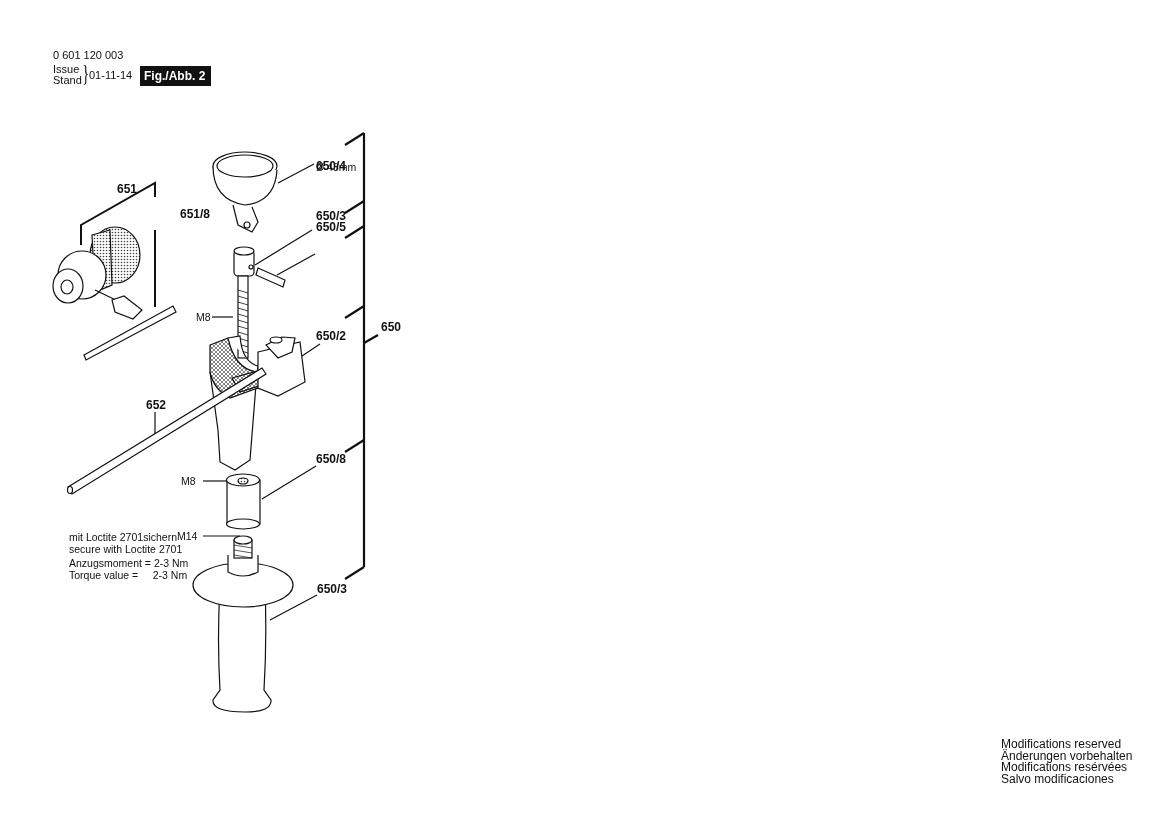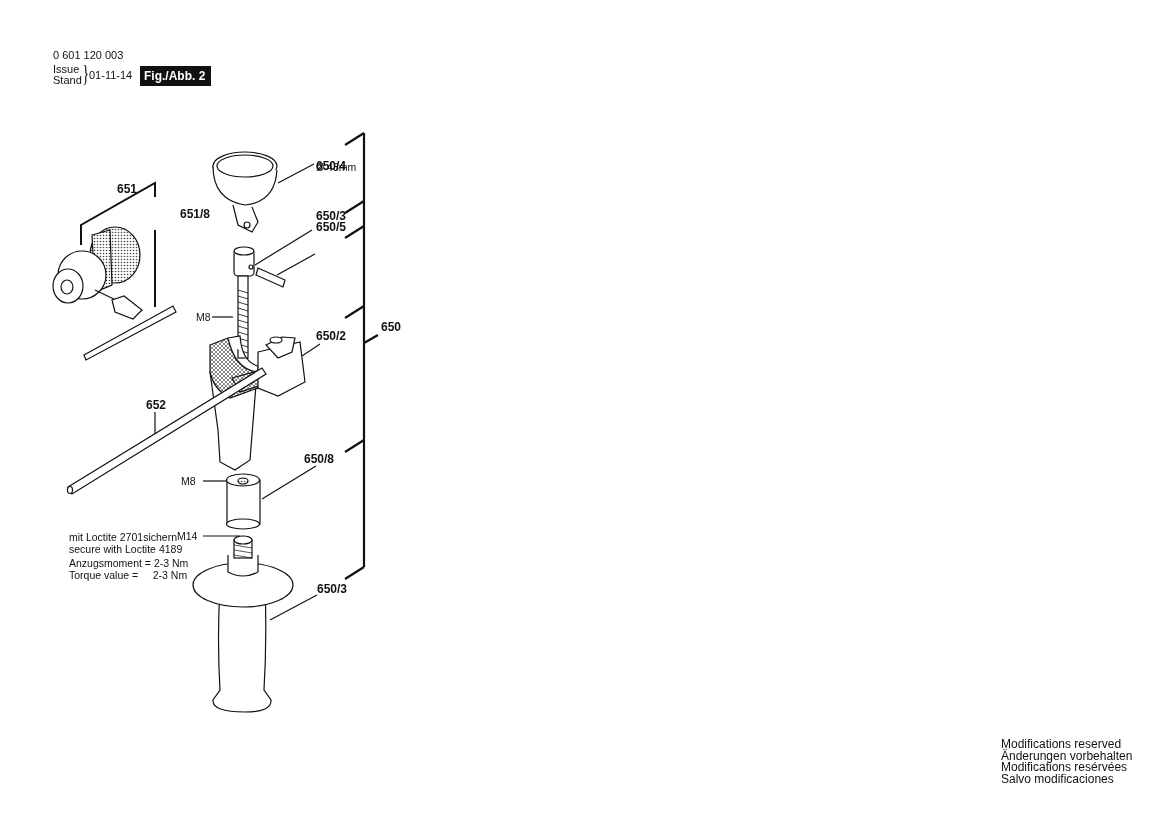--- a/index.html
+++ b/index.html
@@ -131,32 +131,32 @@
     </g>
   </g>
 </svg>
 
 <div class="abs label" style="left:316px;top:159px;">650/4</div>
 <div class="abs label-sm" style="left:316px;top:161px;">Ø 43mm</div>
 <div class="abs label" style="left:316px;top:209px;">650/3</div>
 <div class="abs label" style="left:316px;top:220px;">650/5</div>
 <div class="abs label" style="left:316px;top:329px;text-align:right;">650/2</div>
 <div class="abs label" style="left:381px;top:320px;">650</div>
-<div class="abs label" style="left:304px;top:452px;">650/8</div>
+<div class="abs label" style="left:316px;top:452px;">650/8</div>
 <div class="abs label" style="left:317px;top:582px;">650/3</div>
 <div class="abs label" style="left:117px;top:182px;">651</div>
 <div class="abs label" style="left:138px;top:207px;margin-left:42px;">651/8</div>
 <div class="abs label" style="left:146px;top:398px;">652</div>
 <div class="abs label-sm" style="left:196px;top:311px;">M8</div>
 <div class="abs label-sm" style="left:181px;top:475px;">M8</div>
 <div class="abs label-sm" style="left:177px;top:530px;">M14</div>
 
 <div class="abs note">
   <div>mit Loctite 2701sichern</div>
-  <div style="margin-bottom:2px;">secure with Loctite 4189</div>
+  <div style="margin-bottom:2px;">secure with Loctite 2701</div>
   <div>Anzugsmoment = 2-3 Nm</div>
   <div style="white-space:pre;">Torque value =     2-3 Nm</div>
 </div>
 
 <div class="abs footer">
   <div>Modifications reserved</div>
   <div>Änderungen vorbehalten</div>
   <div>Modifications resérvées</div>
   <div>Salvo modificaciones</div>
 </div>

